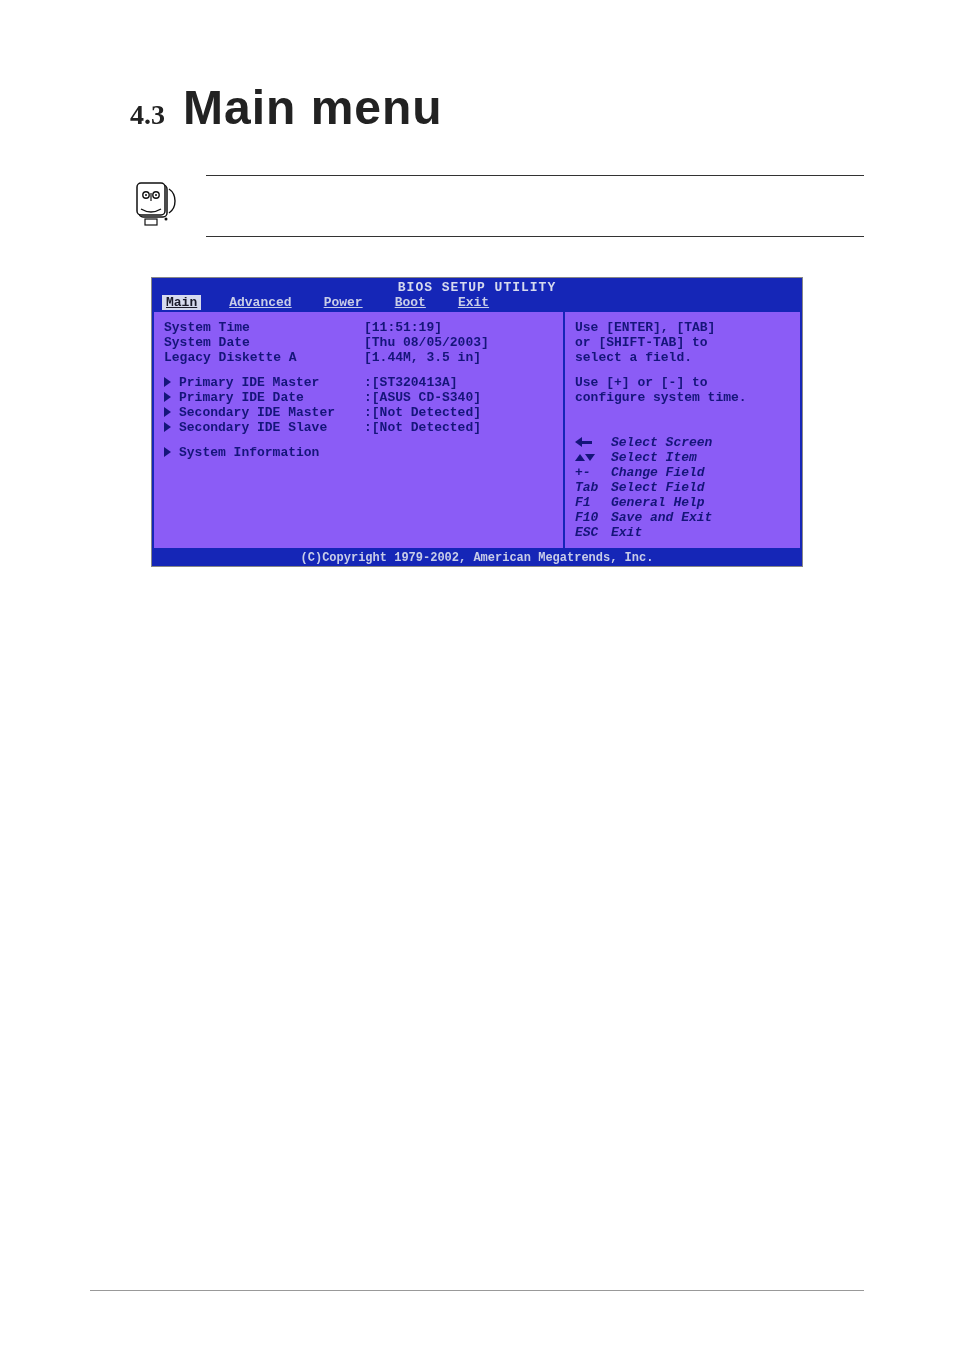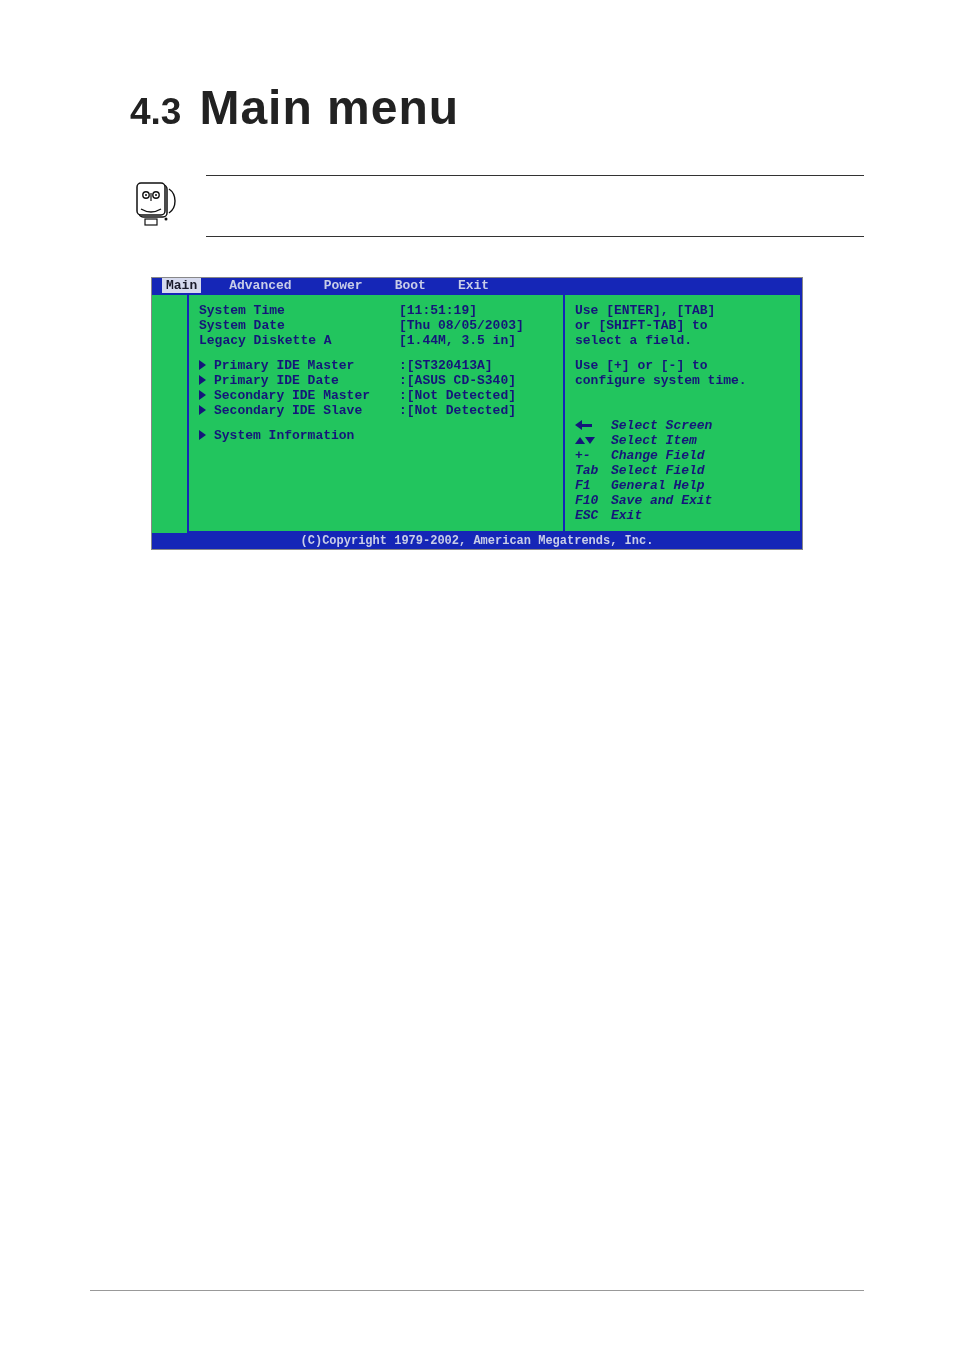--- a/index.html
+++ b/index.html
@@ -19,23 +19,23 @@
   }
   .heading {
     font-family: Impact, "Arial Black", sans-serif;
     font-weight: 600;
     font-size: 48px;
     letter-spacing: 1px;
     color: #222;
     margin: 20px 0 40px 40px;
   }
   .heading .num {
-    font-family: Liberation Sans, sans-serif;
+    font-family: Liberation Serif, serif;
     font-weight: 900;
-    font-size: 37px;
+    font-size: 28px;
     letter-spacing: 0;
     margin-right: 18px;
   }
   .note-block {
     display: flex;
     align-items: center;
     margin: 20px 0 40px 40px;
   }
   .note-icon {
     width: 56px;
@@ -74,29 +74,29 @@
   }
   .bios-menubar {
     background: #1526b7;
     color: #c8cde8;
     padding: 0 10px 2px 10px;
     display: flex;
     gap: 24px;
   }
   .bios-menubar .tab {
     padding: 0 4px;
+    text-decoration: underline;
   }
   .bios-menubar .tab.selected {
     background: #d6daee;
     color: #1a1a2a;
   }
   .bios-body {
     display: flex;
-    background: #22c55e;
-    padding-left: 35px;
+    background: #8b5cf6;
   }
   .bios-left {
     flex: 1;
     border: 2px solid #1526b7;
     border-top: none;
     padding: 8px 10px 18px 10px;
     color: #15157a;
   }
   .bios-right {
     width: 215px;
@@ -181,20 +181,21 @@
         <path d="M8 30 q10 6 20 0" fill="none" stroke="#111" stroke-width="1.4"></path>
         <rect x="12" y="40" width="12" height="6" fill="none" stroke="#111" stroke-width="1.2"></rect>
         <path d="M36 10 q6 4 6 12 q0 8 -6 12" fill="none" stroke="#111" stroke-width="1.4"></path>
         <circle cx="33" cy="40" r="1.5" fill="#111"></circle>
       </svg>
     </div>
     <div class="note-text"></div>
   </div>
 
   <div class="bios">
+    <div class="bios-titlebar">BIOS SETUP UTILITY</div>
     <div class="bios-menubar">
       <span class="tab selected">Main</span>
       <span class="tab">Advanced</span>
       <span class="tab">Power</span>
       <span class="tab">Boot</span>
       <span class="tab">Exit</span>
     </div>
     <div class="bios-body">
       <div class="bios-left">
         <div class="row">

